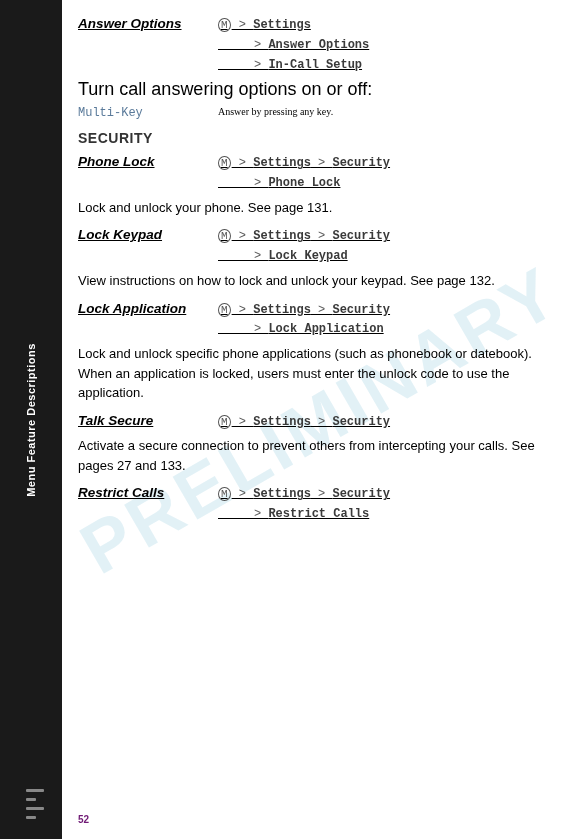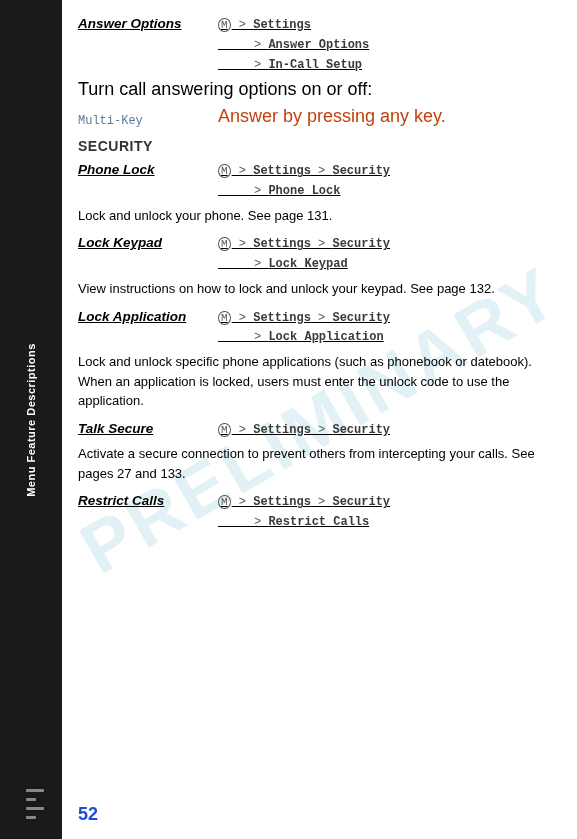--- a/index.html
+++ b/index.html
@@ -156,26 +156,26 @@
       align-items: flex-start;
       margin: 4px 0 10px 0;
     }
 
     .multikey-label {
       font-family: 'Courier New', Courier, monospace;
       font-size: 12px;
       color: #5a7a9a;
       min-width: 140px;
       flex-shrink: 0;
-      margin-top: 8px;
     }
 
     .multikey-desc {
-      font-size: 18px;
-      color: #c2410c;
+      font-size: 10px;
+      color: #000000;
+      font-family: Liberation Serif, serif;
     }
 
     .turn-desc {
       font-size: 18px;
       color: #000;
       margin: 4px 0 6px 0;
     }
 
     
     .path-lines {
@@ -298,16 +298,16 @@
                 <span style="font-size:11px;border:1.5px solid #555;border-radius:50%;padding:0 2px;margin-right:1px;">M</span> &gt; <span class="highlight">Settings</span> &gt; <span class="highlight">Security</span>
               </span>
               <span class="path-line">&nbsp;&nbsp;&nbsp;&nbsp;&nbsp;&gt; <span class="highlight">Restrict Calls</span></span>
             </div>
           </div>
         </div>
 
       </div>
     </div>
 
-    <div class="page-number" style="position:absolute;bottom:14px;left:16px;font-size:18px;font-weight:bold;color:#1d4ed8;">52</div>
+    <div class="page-number" style="position:absolute;bottom:14px;left:16px;font-size:10px;font-weight:bold;color:#701a75;">52</div>
 
   </div>
 </div>
 
 </body></html>

